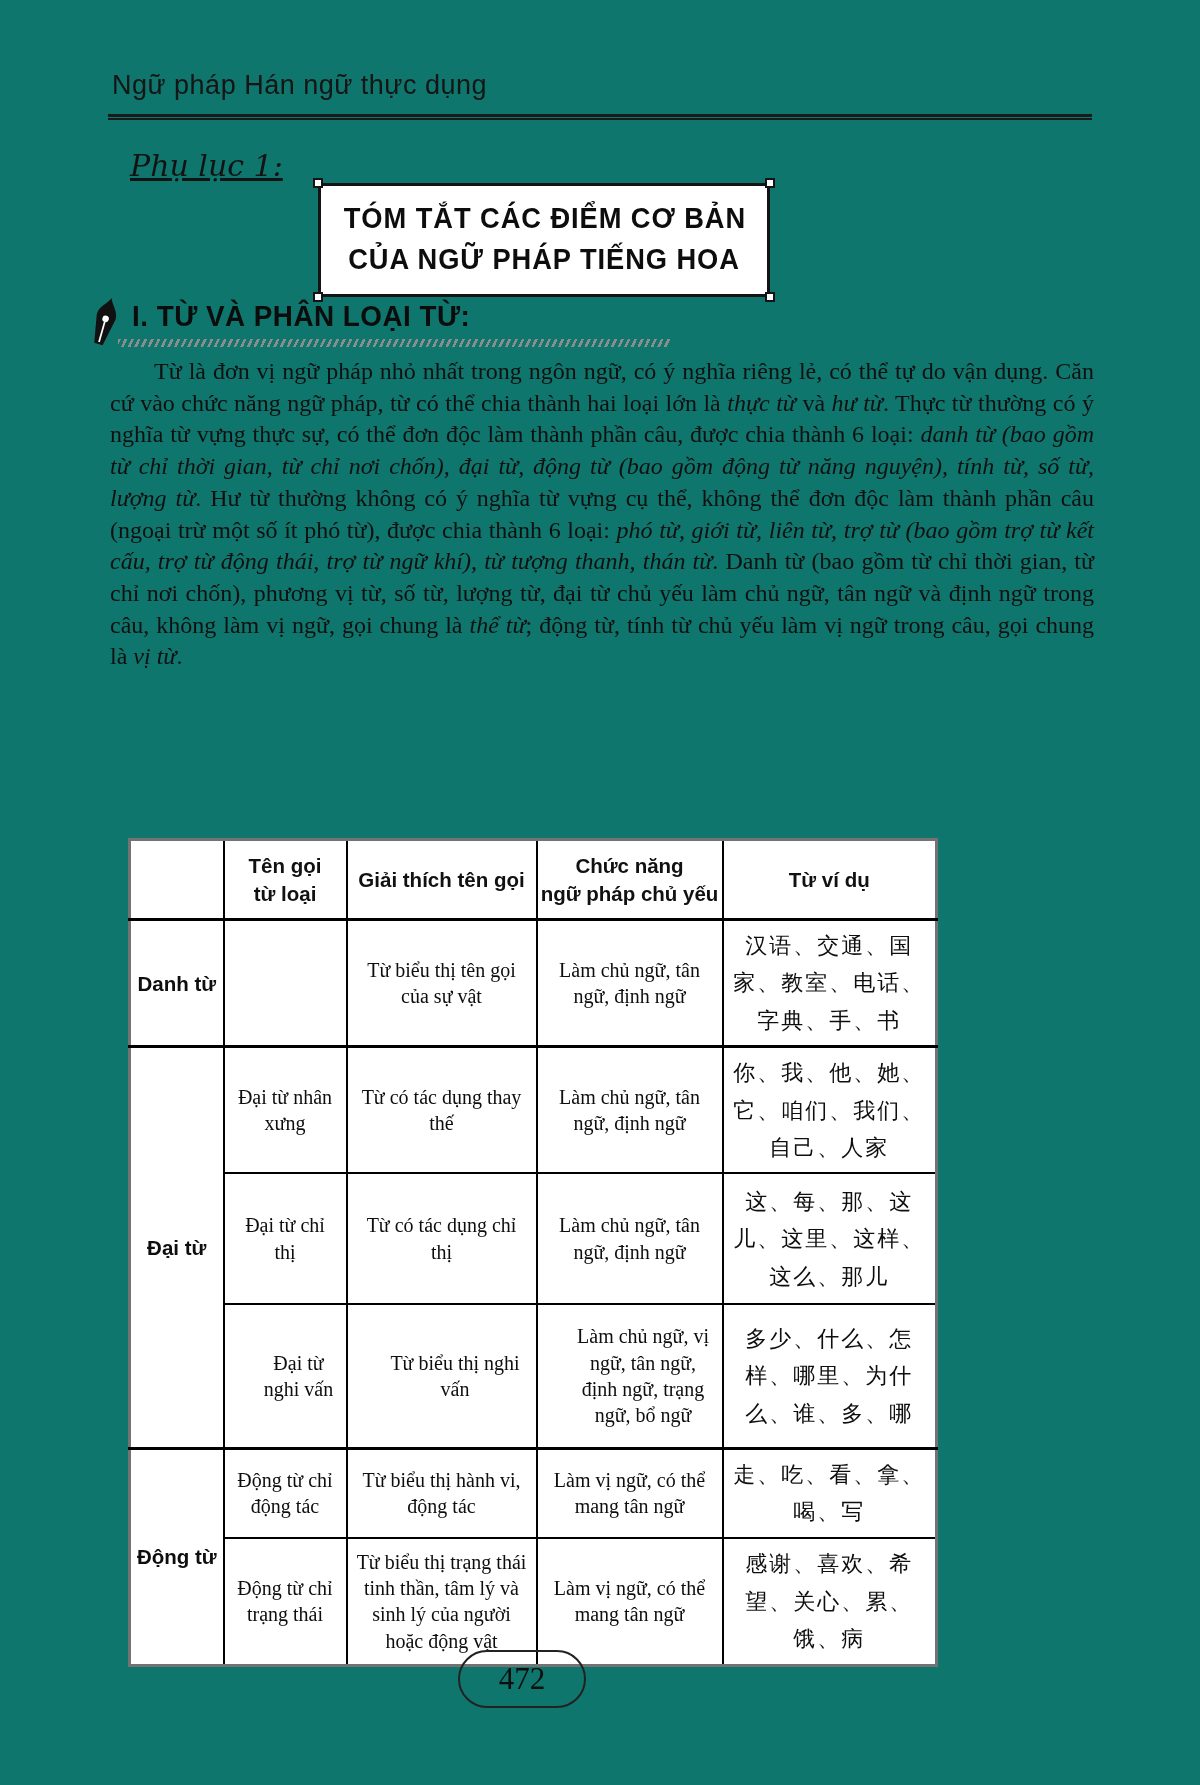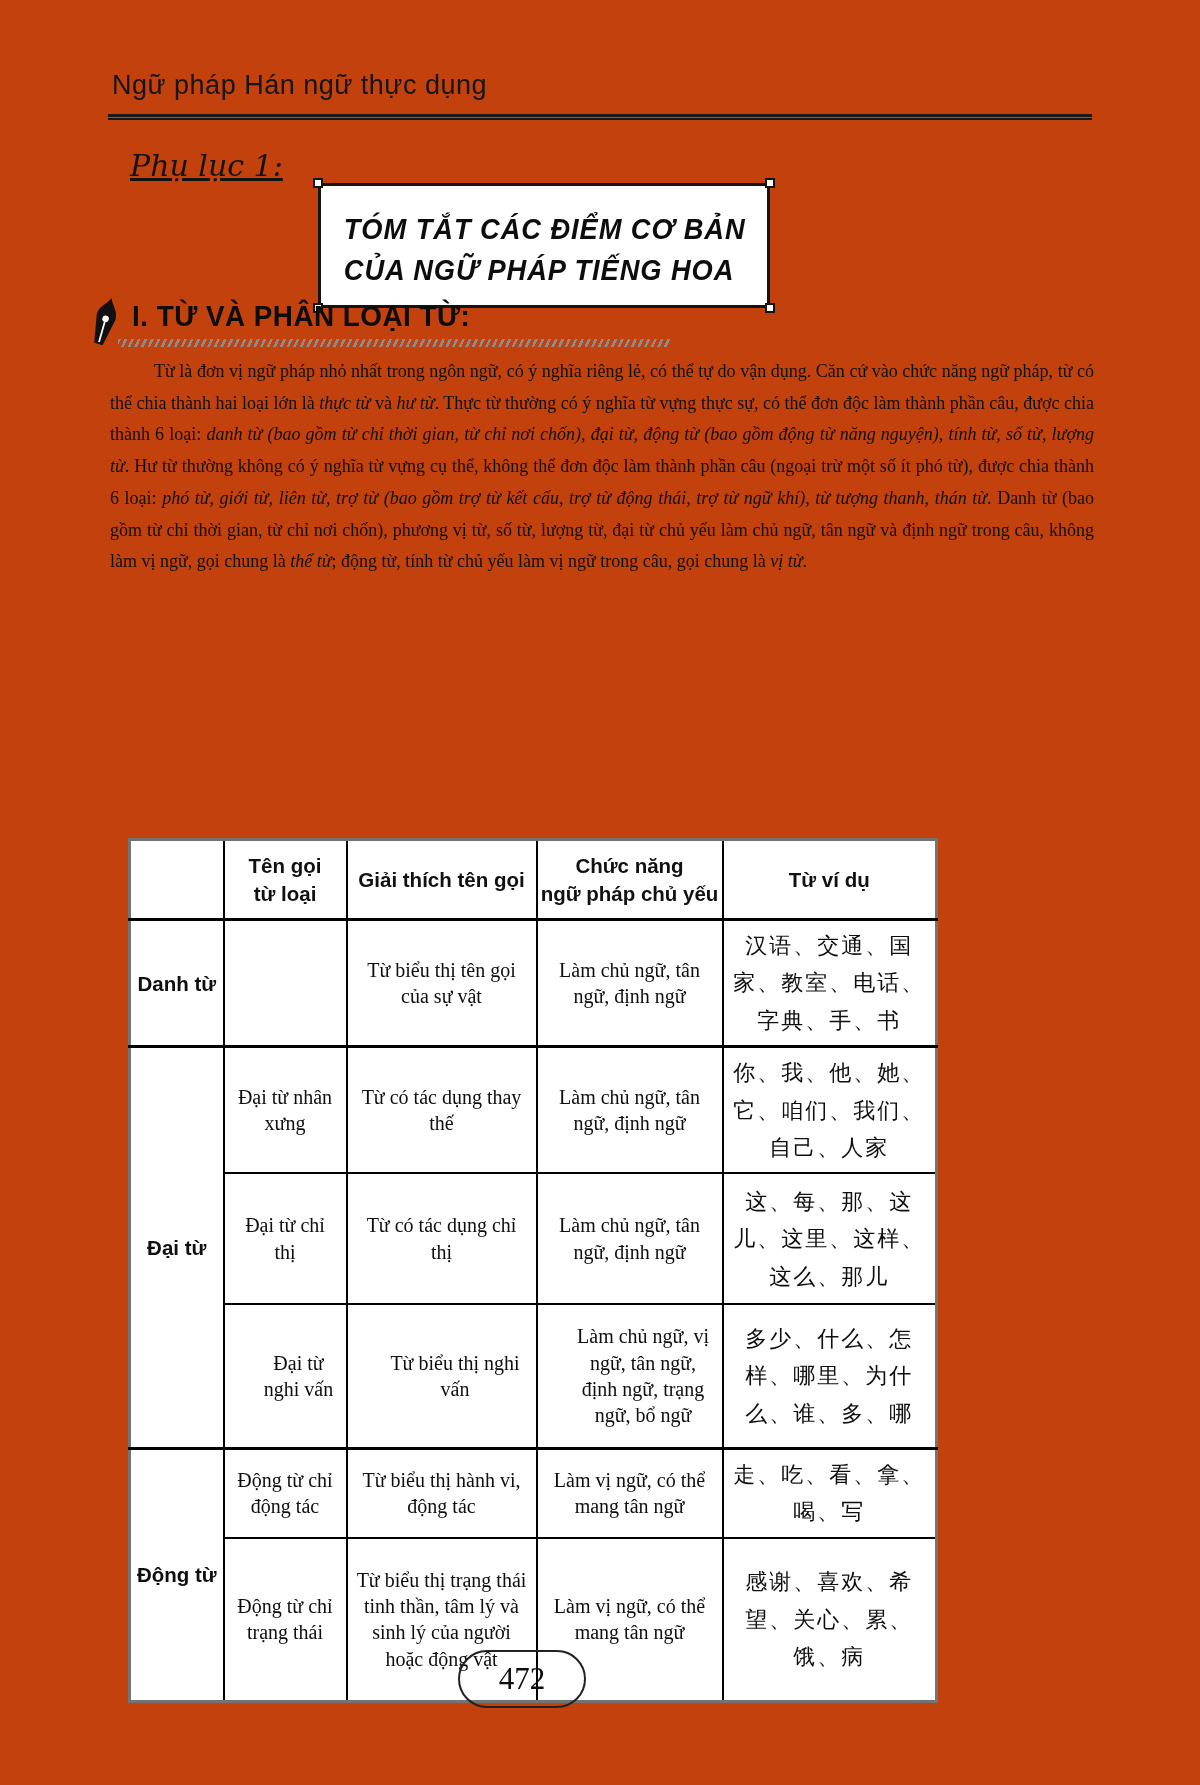--- a/index.html
+++ b/index.html
@@ -1,20 +1,20 @@
 <!DOCTYPE html>
 <html><head>
 <meta charset="utf-8">
 <style>
   * { margin:0; padding:0; box-sizing:border-box; }
   html,body { background:#ffffff; }
   .page {
     position:relative;
     width:1200px; height:1785px;
-    background:#c2410c;
+    background:#0f766e;
     color:#111;
     font-family:"Liberation Serif", serif;
     overflow:hidden;
   }
 
   
   .running-header {
     position:absolute; left:112px; top:70px;
     font-family:"Liberation Sans", sans-serif;
     font-size:27px; letter-spacing:0.5px; color:#151515;
@@ -30,23 +30,23 @@
     font-family:"DejaVu Serif", serif;
     font-style:italic; font-size:30px;
     text-decoration:underline;
     color:#131313;
   }
 
   
   .title-box {
     position:absolute; left:318px; top:183px; width:452px;
     border:3px solid #141414;
-    padding:23px 10px 14px 10px;
+    padding:12px 10px 14px 10px;
+    text-align:center;
     background:#fff;
-    font-style:italic;
   }
   .title-box .line {
     font-family:"Liberation Sans", sans-serif;
     font-weight:800; font-size:29px; line-height:41px;
     letter-spacing:1px; color:#0d0d0d;
     transform:scaleX(0.94); transform-origin:center;
     white-space:nowrap;
   }
   .corner {
     position:absolute; width:10px; height:10px;
@@ -73,21 +73,21 @@
   }
   .heading-underline {
     margin-top:6px; margin-left:-14px;
     width:552px; height:8px;
     background:repeating-linear-gradient(115deg, #8d8d8d 0 2.5px, transparent 2.5px 6px);
   }
 
   
   .intro-paragraph {
     position:absolute; left:110px; top:356px; width:984px;
-    font-size:18px; line-height:31.7px;
+    font-size:24px; line-height:31.7px;
     text-align:justify; text-indent:44px;
     color:#101010;
   }
   .intro-paragraph i { font-style:italic; }
 
   
   table.word-class-table {
     position:absolute; left:128px; top:838px;
     width:807px; border-collapse:collapse; table-layout:fixed;
     border:3px solid #737373;
@@ -117,21 +117,21 @@
   }
   .word-class-table td.examples-cell {
     font-size:22px; line-height:1.7; letter-spacing:2px;
     padding:6px 8px;
   }
   .row-g0-r0 td { height:112px; }
   .row-g1-r0 td { height:114px; }
   .row-g1-r1 td { height:131px; }
   .row-g1-r2 td { height:144px;padding-left:36px; }
   .row-g2-r0 td { height:76px; }
-  .row-g2-r1 td { height:164px;border-radius:21px; }
+  .row-g2-r1 td { height:128px;border-radius:21px; }
 
   
   .page-number-oval {
     position:absolute; left:458px; top:1650px;
     width:128px; height:58px;
     border:2px solid #222; border-radius:29px;
     display:flex; align-items:center; justify-content:center;
     font-size:31px; color:#0e0e0e;
   }
 </style>

